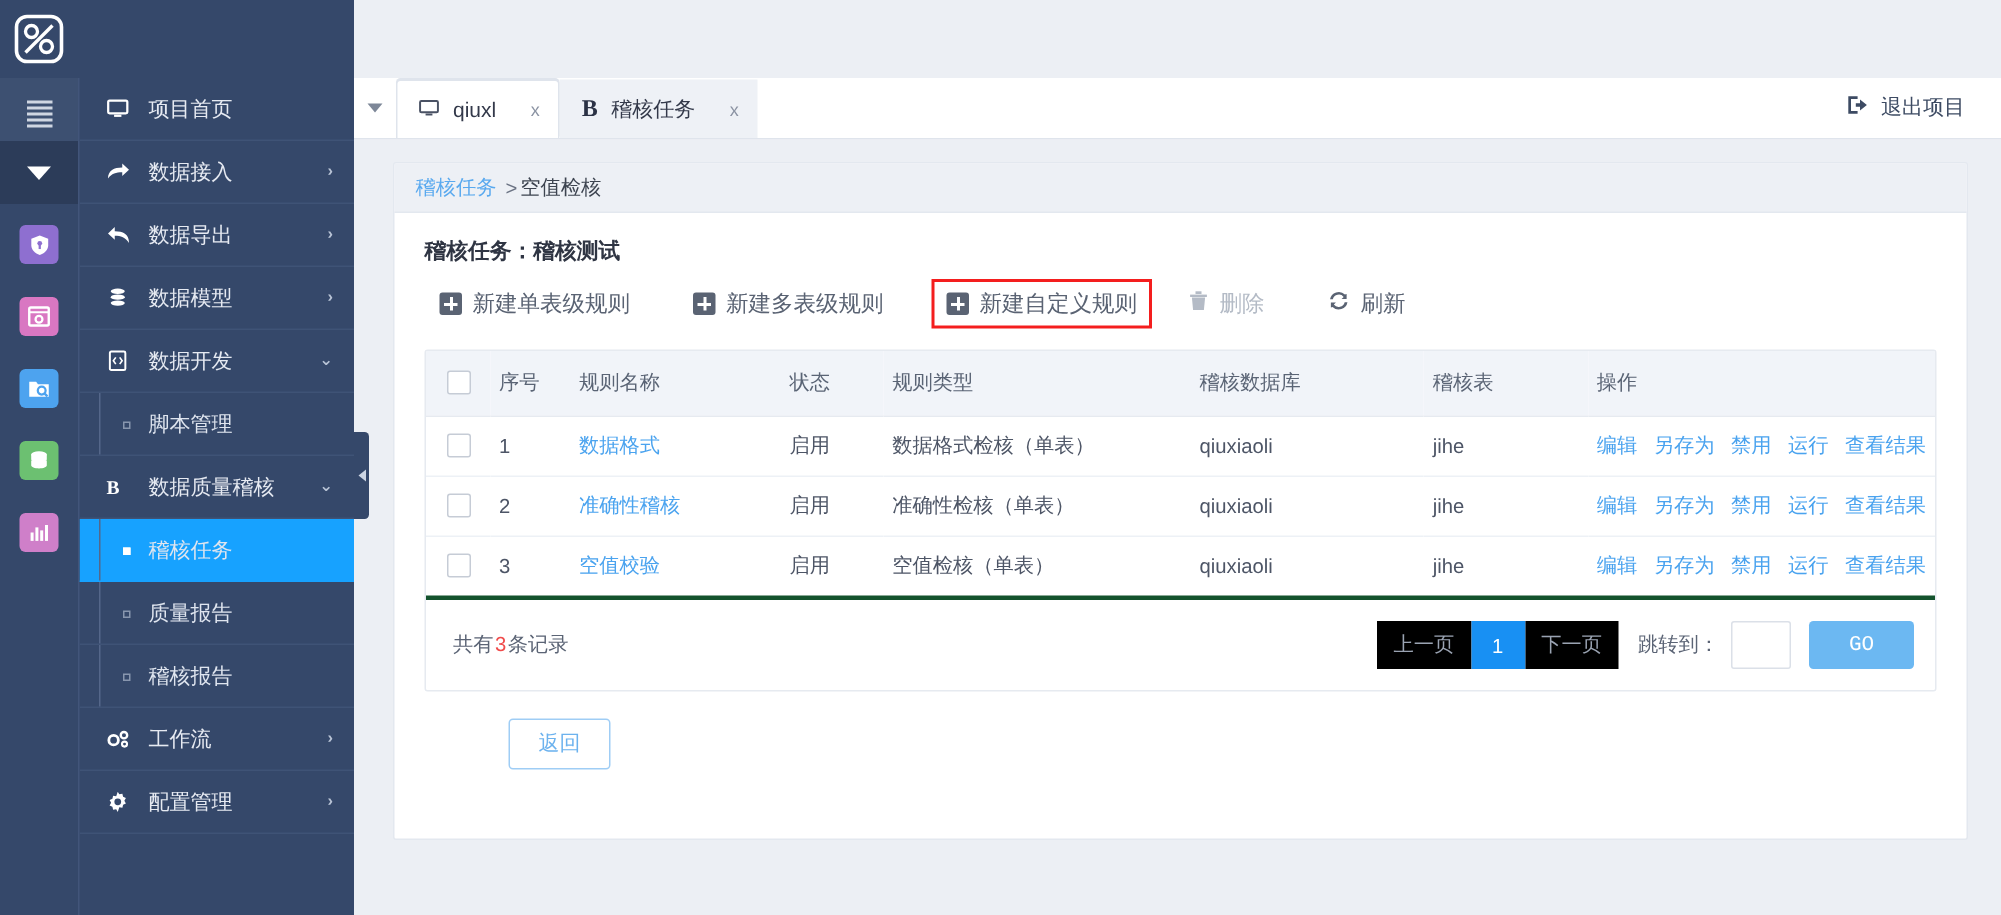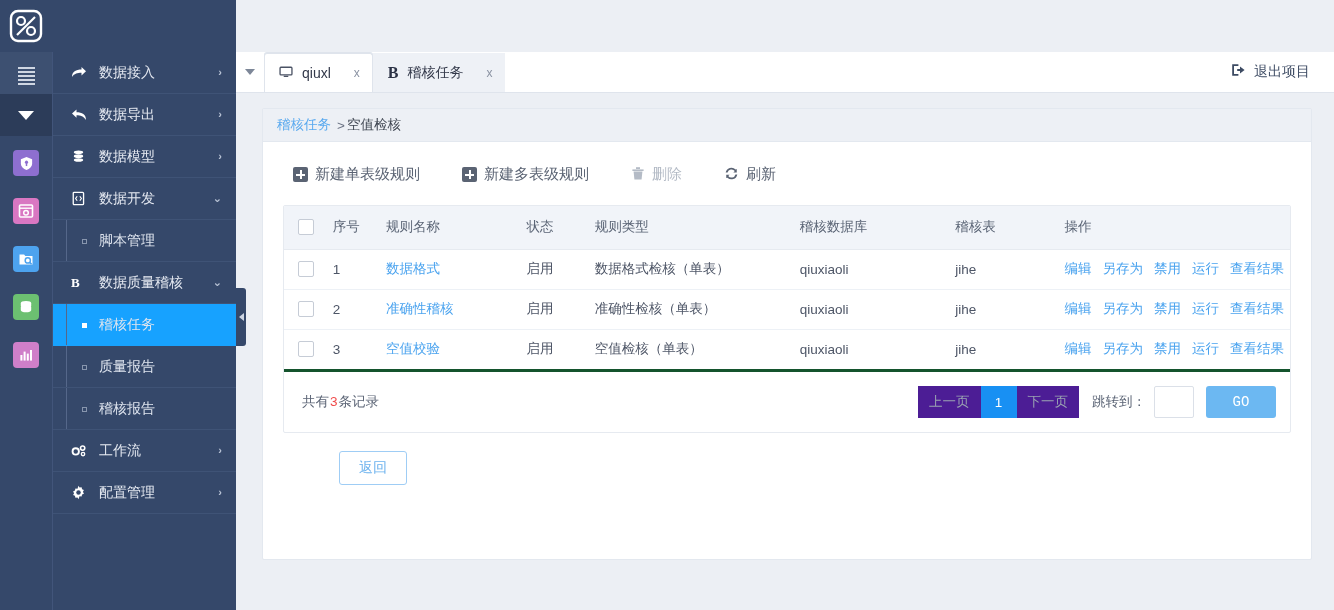--- a/index.html
+++ b/index.html
@@ -237,21 +237,21 @@
   .pager {
     display: flex; align-items: center;
     padding: 14px 14px 14px 18px; font-size: 13.5px; color: #5b6475;
     border-top: 3px solid #14532d;
   }
   .pager .total-num { color: #f04b4b; padding: 0 1px; }
   .pager-right { margin-left: auto; display: flex; align-items: center; gap: 0; }
   .pg-btn {
     min-width: 50px; height: 32px; padding: 0 11px;
     display: flex; align-items: center; justify-content: center;
-    background: #4c1d95; color: #9aa3b2; font-size: 13.5px;
+    background: #000000; color: #9aa3b2; font-size: 13.5px;
     cursor: pointer; white-space: nowrap;
   }
   .pg-btn.num {
     min-width: 36px; background: #1890f3; color: #ffffff;
   }
   .pg-jump { padding: 0 8px 0 13px; color: #5b6475; white-space: nowrap; }
   .pg-input {
     width: 40px; height: 32px; border: 1px solid #dbe0e8; background: #fff;
     border-radius: 2px; margin-right: 12px;
   }
@@ -338,20 +338,30 @@
             <rect x="5.6" y="4.6" width="2" height="9" fill="#ffffff"></rect>
             <rect x="8.8" y="6.6" width="2" height="7" fill="#ffffff"></rect>
             <rect x="12" y="3" width="2" height="10.6" fill="#ffffff"></rect>
           </svg>
       </div>
     </div>
   </div>
 
   <div class="sidebar">
 
+    <div class="menu-item">
+      <span class="mi-icon">
+        <svg width="15" height="15" viewBox="0 0 16 16">
+            <rect x="1.2" y="2.2" width="13.6" height="9" rx="1" fill="none" stroke="#ffffff" stroke-width="1.6"></rect>
+            <rect x="5.4" y="12.2" width="5.2" height="1.6" fill="#ffffff"></rect>
+          </svg>
+      </span>
+      <span class="mi-label">项目首页</span>
+      <span class="mi-arrow"></span>
+    </div>
 
     <div class="menu-item">
       <span class="mi-icon">
         <svg width="16" height="14" viewBox="0 0 16 14">
             <path d="M1 11 C1 5.5 5 3.6 10.5 3.6 V1 L15 5.2 L10.5 9.4 V6.8 C6.4 6.8 3.4 7.6 1 11 Z" fill="#ffffff"></path>
           </svg>
       </span>
       <span class="mi-label">数据接入</span>
       <span class="mi-arrow">›</span>
     </div>
@@ -491,29 +501,34 @@
     <div class="card">
 
       <div class="breadcrumb">
         <span class="bc-link">稽核任务</span>
         <span class="bc-sep">&gt;</span>
         <span>空值检核</span>
       </div>
 
       <div class="card-body">
 
+        <div class="task-title">稽核任务：稽核测试</div>
 
         <div class="toolbar">
           <div class="tb-btn">
             <span class="plus-sq"></span>
             <span>新建单表级规则</span>
           </div>
           <div class="tb-btn">
             <span class="plus-sq"></span>
             <span>新建多表级规则</span>
+          </div>
+          <div class="tb-btn highlighted">
+            <span class="plus-sq"></span>
+            <span>新建自定义规则</span>
           </div>
           <div class="tb-btn disabled">
             <span>
               <svg width="14" height="15" viewBox="0 0 14 15">
                   <rect x="1.4" y="3.4" width="11.2" height="1.6" fill="#b4bbc6"></rect>
                   <rect x="5" y="1.2" width="4" height="1.8" fill="#b4bbc6"></rect>
                   <path d="M2.6 5.4 h8.8 l-.8 8.2 h-7.2 Z" fill="#b4bbc6"></path>
                 </svg>
             </span>
             <span>删除</span>

